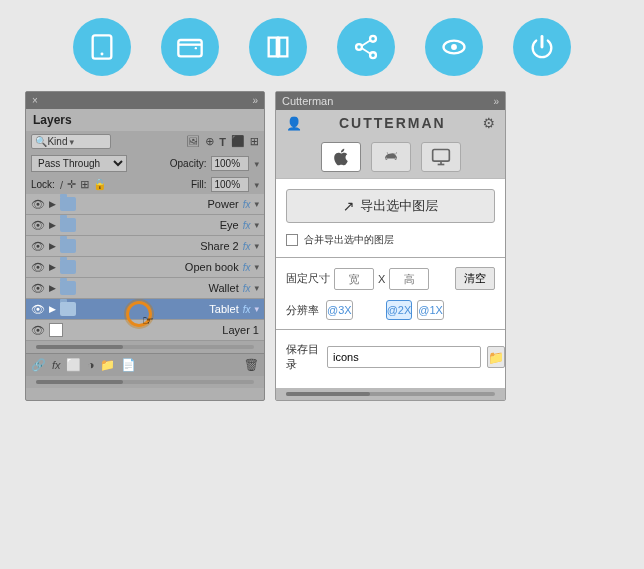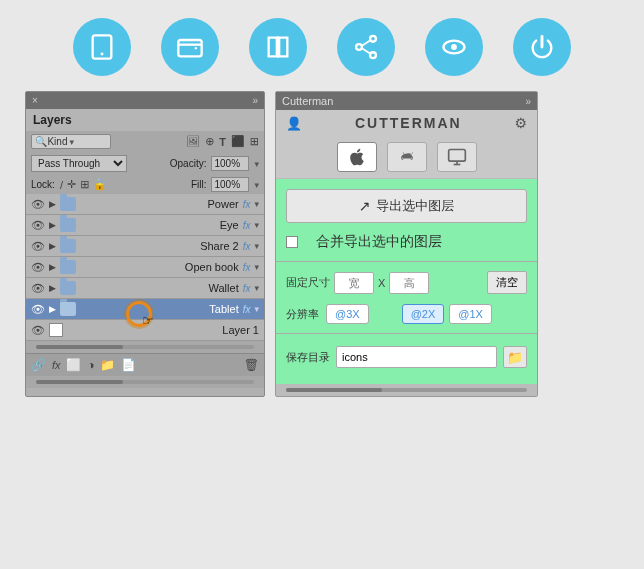--- a/index.html
+++ b/index.html
@@ -252,22 +252,22 @@
       border-top: 1px solid #888;
     }
     .bottom-icon {
       font-size: 12px;
       color: #444;
       cursor: pointer;
     }
 
     
     .cutterman-panel {
-      width: 263px;
-      background: #86efac;
+      width: 231px;
+      background: #ffffff;
       border: 1px solid #999;
       border-radius: 2px;
       font-size: 11px;
     }
     .cutterman-titlebar {
       background: #6d6d6d;
       color: #ddd;
       padding: 3px 6px;
       display: flex;
       align-items: center;
@@ -336,23 +336,23 @@
       padding: 7px 10px;
       cursor: pointer;
       font-size: 13px;
       color: #333;
     }
 
     
     .merge-row {
       display: flex;
       align-items: center;
-      gap: 18px;
+      gap: 6px;
       padding: 4px 10px 6px;
-      font-size: 14px;
+      font-size: 10px;
       color: #333;
     }
     .merge-checkbox {
       width: 12px;
       height: 12px;
       border: 1px solid #888;
       background: white;
       cursor: pointer;
     }
 
@@ -400,21 +400,21 @@
       font-size: 11px;
       color: #333;
     }
     .res-label {
       min-width: 35px;
     }
     .res-btn {
       background: white;
       border: 1px solid #aaa;
       border-radius: 3px;
-      padding: 3px 8px;
+      padding: 3px 0;
       font-size: 11px;
       cursor: pointer;
       color: #4a90d9;
     }
     .res-btn.active {
       background: #ddeeff;
       border-color: #4a90d9;
       margin-left: 28px;
     }
 

